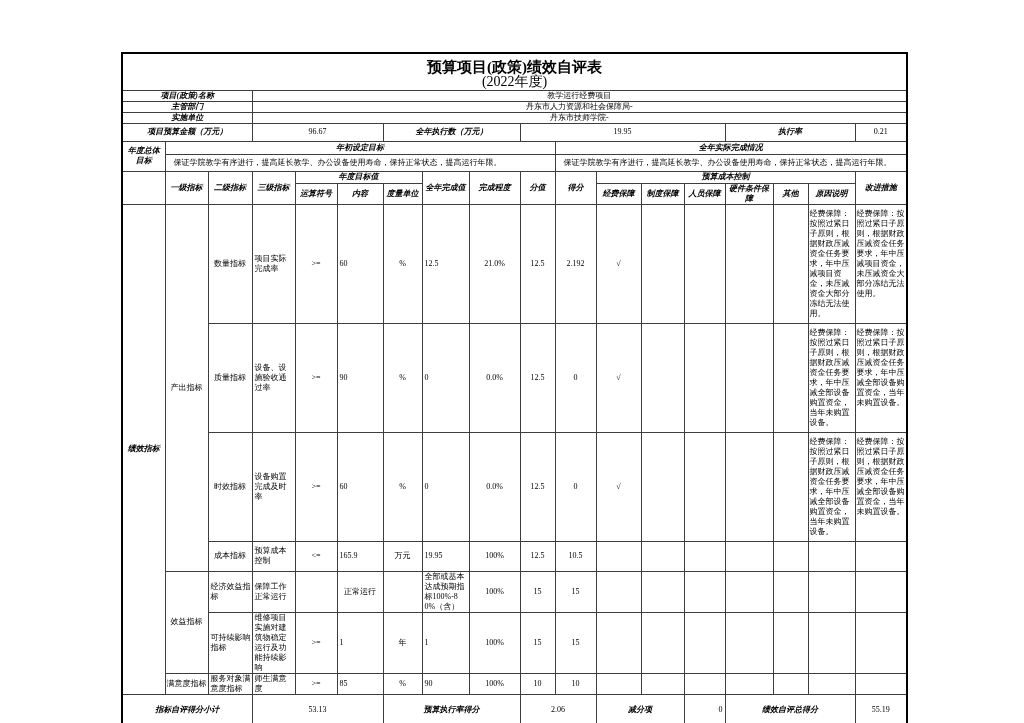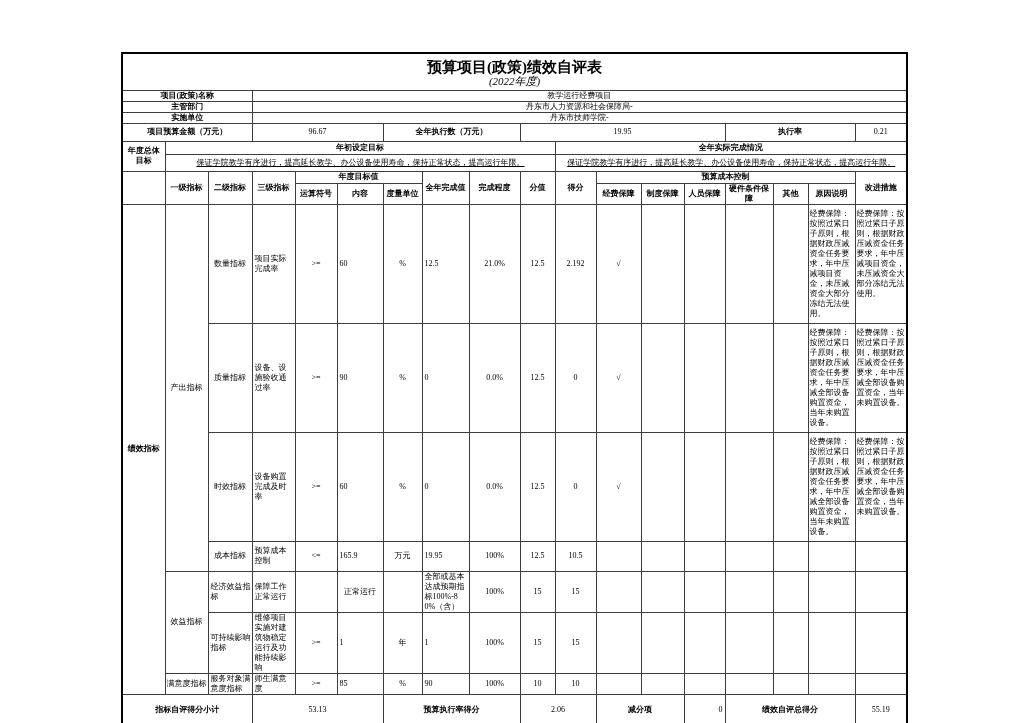--- a/index.html
+++ b/index.html
@@ -11,28 +11,28 @@
   table.main {
     border-collapse:collapse; table-layout:fixed; width:786px;
     border:2px solid #000;
   }
   td {
     border:1px solid #3d3d3d;
     font-size:8px; line-height:1.25;
     text-align:center; vertical-align:middle;
     padding:0 1px; overflow:hidden; word-break:break-all;
   }
-  .lbl { font-weight:bold; }
+  .lbl { font-weight:bold;font-style:italic; }
   .title-cell { padding:2px 0 1px 0; }
   .doc-title { font-size:15px; font-weight:bold; line-height:18px; }
-  .doc-year { font-size:11px; line-height:11px;font-style:italic; }
+  .doc-year { font-size:14px; line-height:11px; }
   .t-left { text-align:left; padding-left:2px; }
   .t-right { text-align:right; padding-right:2px; }
   .t-top { vertical-align:top; text-align:left; line-height:10px; padding:4px 1px; }
-  .goal-text { text-align:center; padding-left:2px;text-decoration:underline; }
+  .goal-text { text-align:left; padding-left:8px; }
 </style>
 </head>
 <body>
 
 <div class="sheet">
 <table class="main">
   <colgroup>
     <col style="width:43px">
         <col style="width:43px">
         <col style="width:44px">

